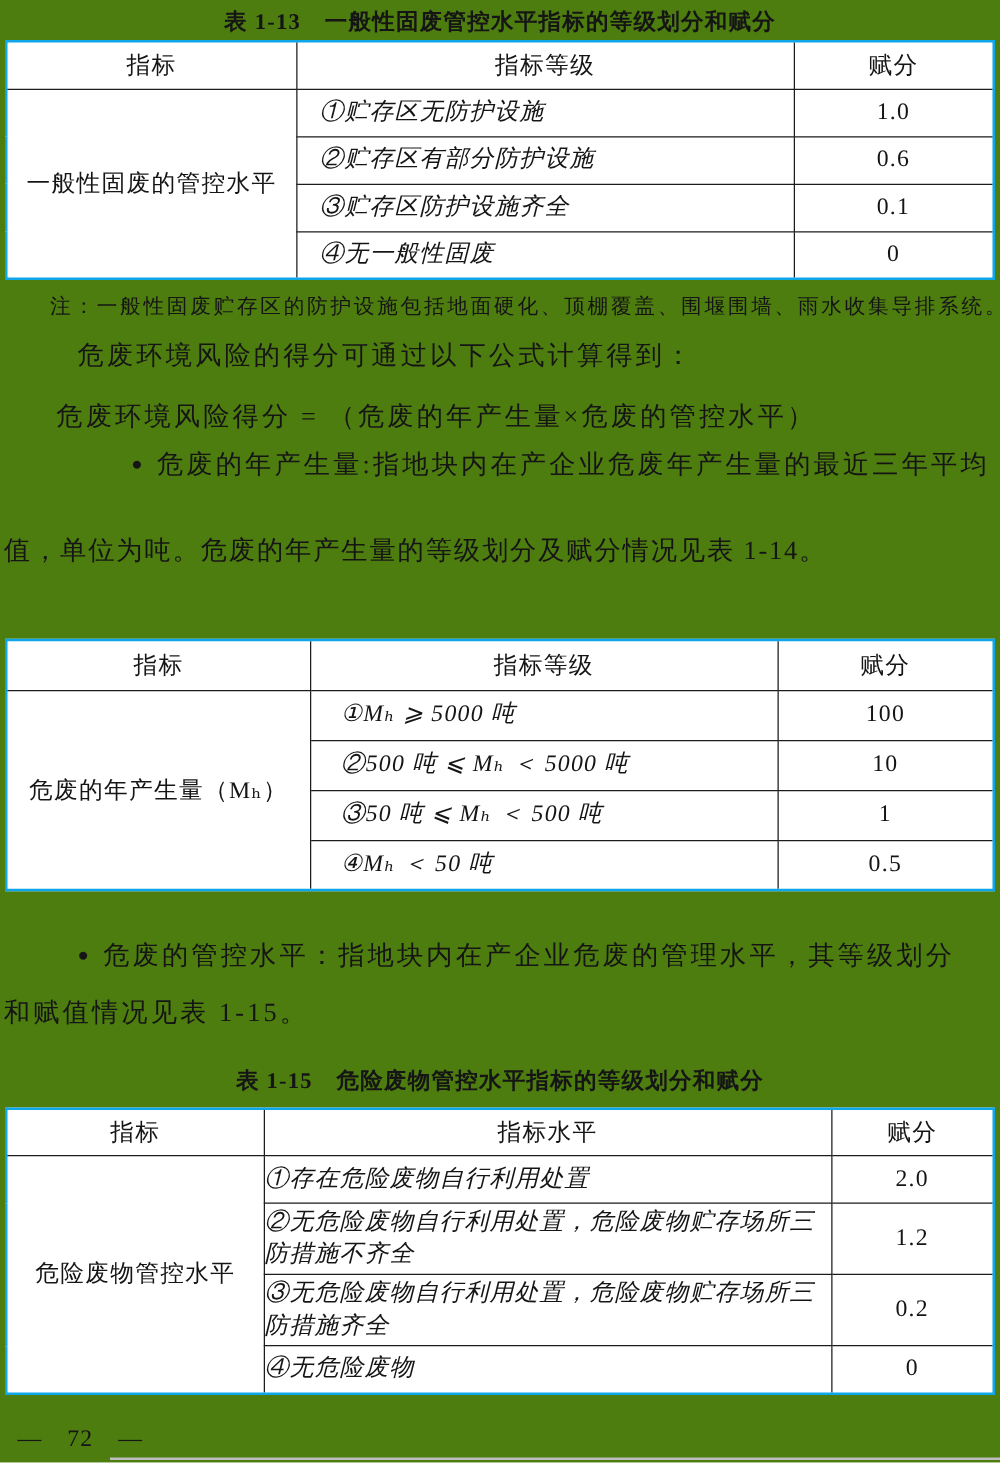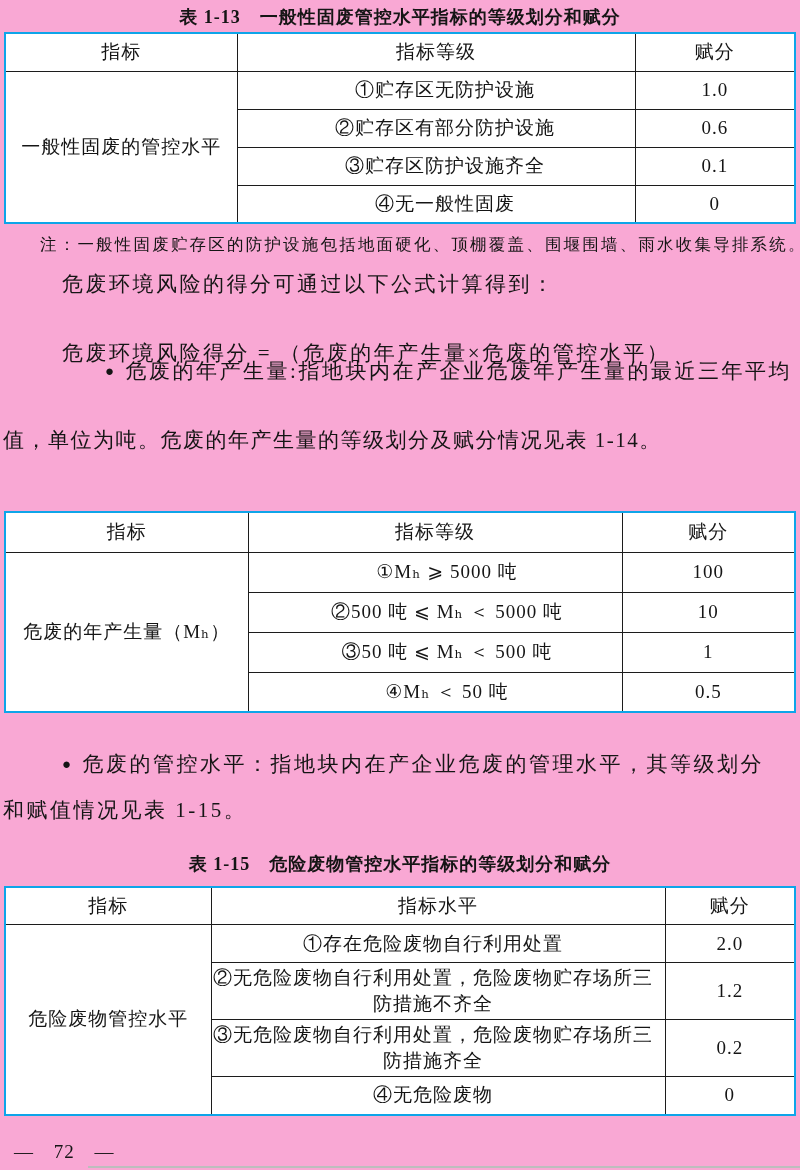--- a/index.html
+++ b/index.html
@@ -1,37 +1,37 @@
 <!DOCTYPE html>
 <html><head>
 <meta charset="utf-8">
 <style>
   html,body { margin:0; padding:0; background:#ffffff; }
   .page {
     position:relative; width:800px; height:1170px; margin:0 auto;
-    background:#f9a8d4; color:#151515; overflow:hidden;
+    background:#4d7c0f; color:#151515; overflow:hidden;
     font-family:"Liberation Serif","DejaVu Serif",serif;
   }
   .abs { position:absolute; }
   .tbl-title {
     left:0; width:800px; text-align:center;
     font-size:18px; font-weight:bold; letter-spacing:1px; white-space:pre;
   }
   table.doc {
     border-collapse:collapse; table-layout:fixed;
     border:2px solid #0ea5e9; background:#fff;
   }
   table.doc th, table.doc td {
     border:1px solid #1c1c1c; font-weight:normal;
     font-size:19px; letter-spacing:1px; color:#151515;
     vertical-align:middle; padding:0;
   }
   table.doc th { text-align:center; height:36px; }
   td.c-ind  { text-align:center; }
-  td.c-grade{ text-align:center; line-height:26px; padding-top:2px; padding-bottom:2px; }
+  td.c-grade{ text-align:left; line-height:26px; padding-top:2px; padding-bottom:2px;font-style:italic; }
   td.c-score{ text-align:center;margin-left:46px; }
   .t13 td.c-grade { padding-left:18px; }
   .t14 td.c-grade { padding-left:24px; }
   .t15 td.c-grade { padding-right:10px; }
   .t13 tr.r { height:38px; }
   .t14 tr.r { height:40px; }
   .t15 tr.r1, .t15 tr.r4 { height:38px; }
   .t15 tr.r2, .t15 tr.r3 { height:57px; }
   .body-line {
     font-size:21px; letter-spacing:2.5px; white-space:nowrap; line-height:25px;
@@ -80,21 +80,21 @@
       <td class="c-grade">④无一般性固废</td>
       <td class="c-score">0</td>
     </tr>
   </tbody>
     </table>
 
   <div class="abs note-line" style="left:40px; top:234px;">注：一般性固废贮存区的防护设施包括地面硬化、顶棚覆盖、围堰围墙、雨水收集导排系统。</div>
 
   <div class="abs body-line" style="left:62px; top:272px;">危废环境风险的得分可通过以下公式计算得到：</div>
 
-  <div class="abs body-line" style="left:62px; top:321px;margin-top:20px;">危废环境风险得分 = （危废的年产生量×危废的管控水平）</div>
+  <div class="abs body-line" style="left:45px; top:321px;">危废环境风险得分 = （危废的年产生量×危废的管控水平）</div>
 
   <div class="abs body-line" style="left:58px; top:359px;margin-left:47px;">
     <span class="bullet">●</span><span>危废的年产生量:指地块内在产企业危废年产生量的最近三年平均</span>
   </div>
   <div class="abs body-line ls-sm" style="left:3px; top:428px;">值，单位为吨。危废的年产生量的等级划分及赋分情况见表 1-14。</div>
 
 
   <table class="doc t14 abs" style="left:4px; top:511px;">
     <colgroup>
         <col style="width:243px">

